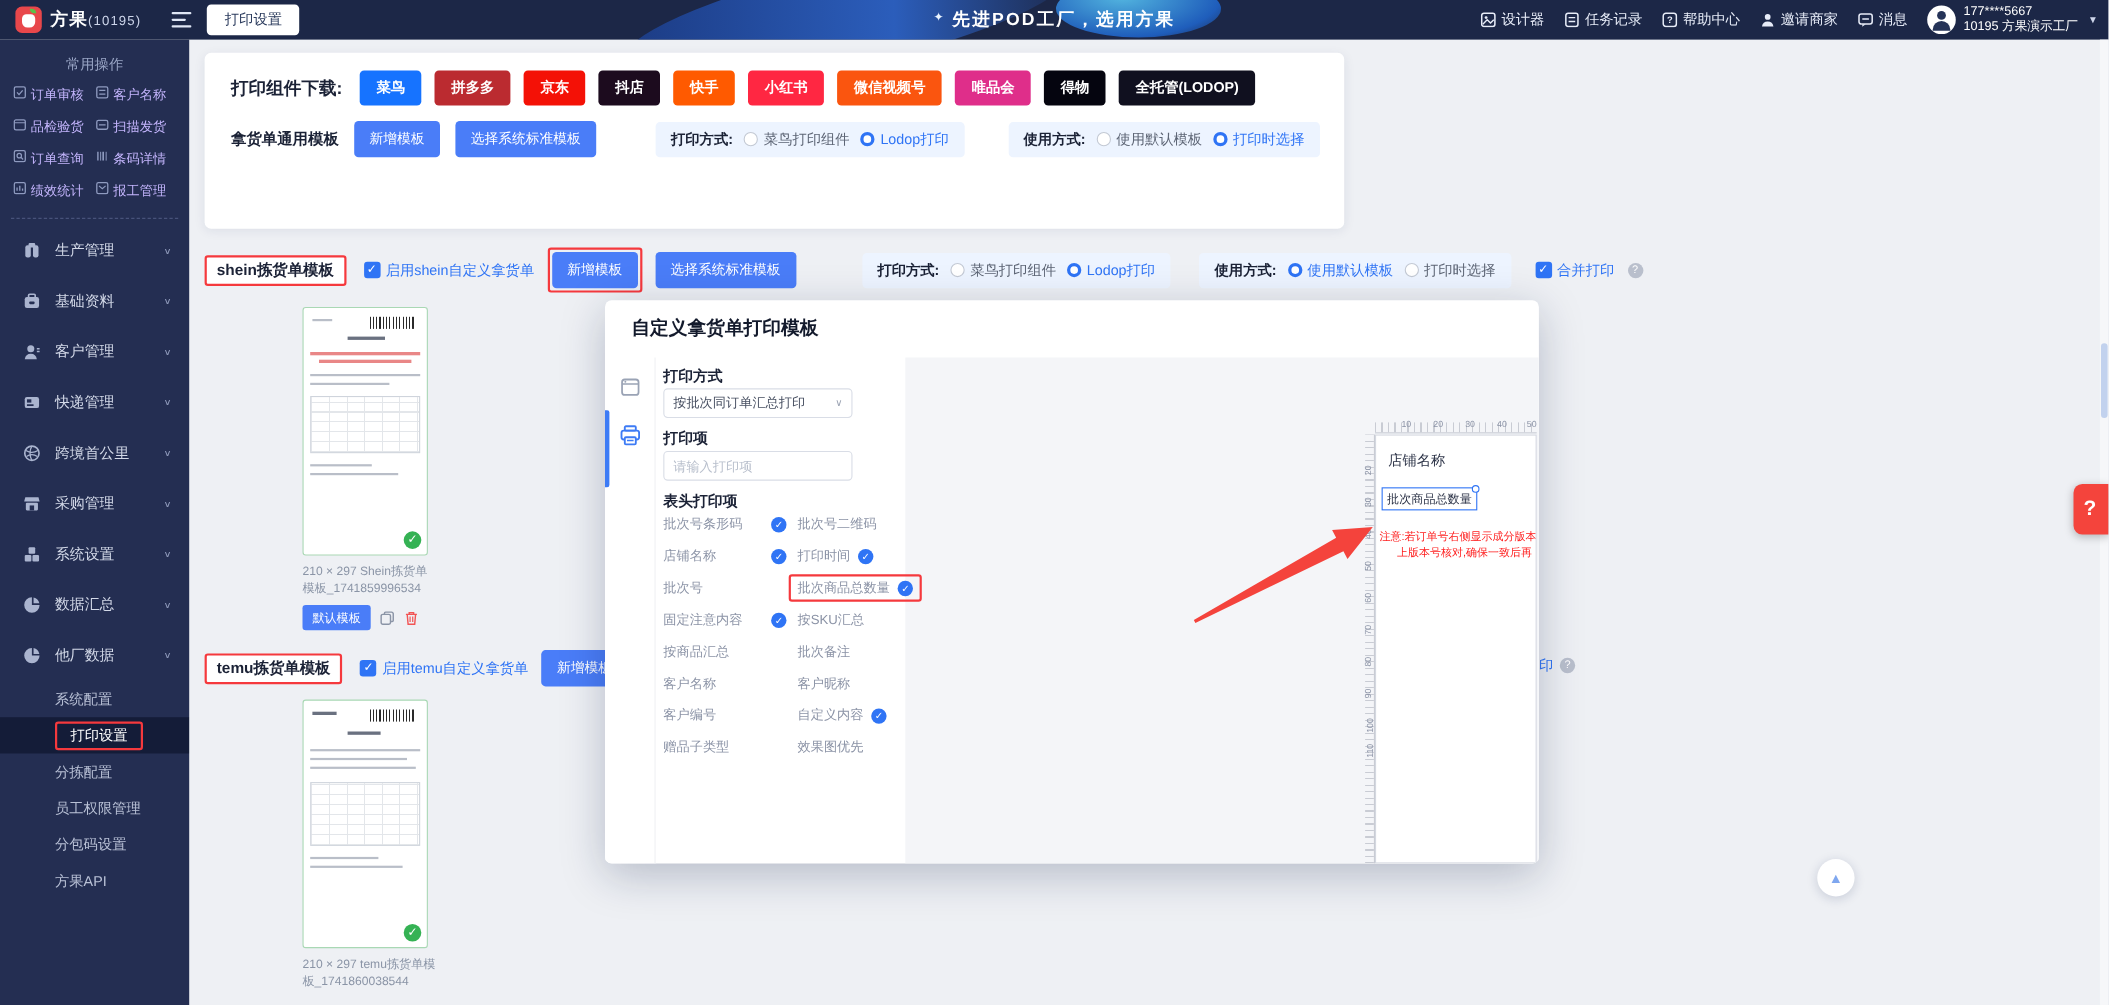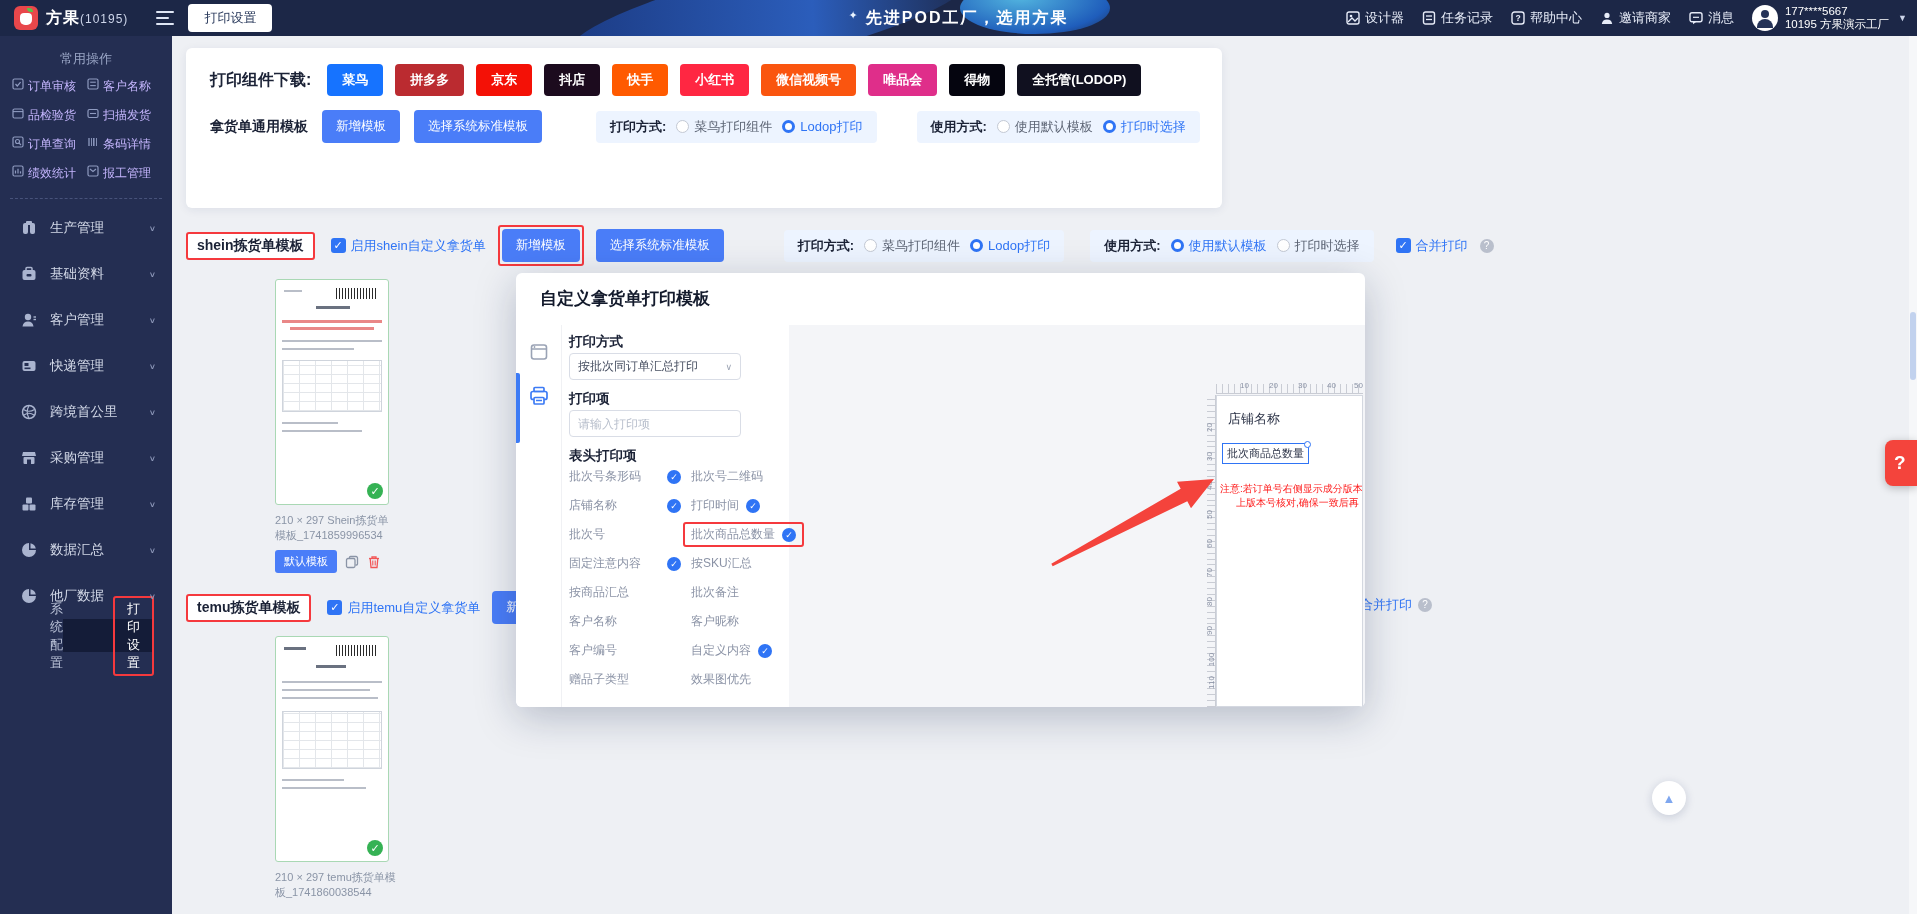--- a/index.html
+++ b/index.html
@@ -39,21 +39,21 @@
   .quick-grid{display:grid;grid-template-columns:1fr 1fr;row-gap:12px;padding:0 10px 0 12px;}
   .q-item{display:flex;gap:4px;color:#c4b5fd;font-size:12px;cursor:pointer;white-space:nowrap;}
   .q-item svg{flex:0 0 auto;}
   .divider{border-top:1px dashed #47527a;margin:16px 10px 6px 10px;}
   .menu{display:flex;flex-direction:column;}
   .m-item{height:46px;display:flex;align-items:center;padding:0 12px 0 20px;color:#d3d9e8;font-size:13.5px;cursor:pointer;position:relative;}
   .m-item .m-ic{width:18px;margin-right:12px;display:flex;justify-content:center;}
   .m-chev{position:absolute;right:16px;color:#8e99ba;font-size:10px;transform:scaleY(.8);}
   .red-outline{border:2px solid #f5393d;border-radius:3px;}
   .m-wrap{display:inline-flex;align-items:center;padding:3px 10px 3px 4px;margin-left:-6px;}
-  .submenu{display:flex;flex-direction:row;}
+  .submenu{display:flex;flex-direction:column;}
   .s-item{height:33px;display:flex;align-items:center;padding-left:50px;color:#b9c1d6;font-size:13px;cursor:pointer;}
   .s-item.active{background:#141c38;color:#fff;}
   .s-wrap{display:inline-block;padding:2px 12px;}
 
   
   .main{position:absolute;left:172px;top:36px;width:1745px;height:878px;background:#eef0f4;}
   .panel1{position:absolute;left:14px;top:12px;width:1036px;height:160px;background:#fff;border-radius:6px;box-shadow:0 2px 10px rgba(20,40,90,.08);padding:16px 0 0 24px;}
   .dl-row{display:flex;align-items:center;gap:12px;}
   .dl-label{font-size:16px;font-weight:bold;color:#1b2236;margin-right:4px;white-space:nowrap;}
   .plat{border:none;color:#fff;font-size:13px;font-weight:bold;padding:7px 15px;border-radius:4px;cursor:pointer;white-space:nowrap;}
@@ -92,21 +92,21 @@
      repeating-linear-gradient(0deg,#e3e6ea 0 1px,transparent 1px 9px),
      repeating-linear-gradient(90deg,#e3e6ea 0 1px,transparent 1px 16px);}
   .cap{position:absolute;width:124px;font-size:11px;color:#8a94a6;line-height:15px;word-break:break-all;}
   .thumb-actions{position:absolute;display:flex;align-items:center;gap:8px;}
   .btn-mini{background:#4a7df8;color:#fff;border:none;font-size:11px;padding:4px 9px;border-radius:3px;cursor:pointer;}
   .ic-btn{cursor:pointer;display:flex;}
 
   .merge-frag{position:absolute;display:flex;align-items:center;gap:6px;z-index:5;}
 
   
-  .modal{position:absolute;left:344px;top:237px;width:849px;height:434px;background:#fff;border-radius:6px;box-shadow:0 10px 40px rgba(15,30,70,.25);z-index:20;overflow:hidden;}
+  .modal{position:absolute;left:378px;top:237px;width:849px;height:512px;background:#fff;border-radius:6px;box-shadow:0 10px 40px rgba(15,30,70,.25);z-index:20;overflow:hidden;}
   .m-title{position:absolute;left:24px;top:14px;font-size:17px;font-weight:bold;color:#131a2c;}
   .m-body-gray{position:absolute;left:273px;top:52px;right:0;bottom:0;background:#f4f5f8;}
   .rail{position:absolute;left:0;top:52px;width:46px;bottom:0;background:#fff;border-right:1px solid #f0f1f4;}
   .rail-ic{width:30px;height:30px;margin:12px auto 14px auto;display:flex;align-items:center;justify-content:center;border-radius:4px;cursor:pointer;}
   .rail-bar{position:absolute;left:0;top:100px;width:4px;height:70px;background:#3d7bf5;border-radius:0 2px 2px 0;}
   .mf-label{position:absolute;font-size:13.5px;font-weight:bold;color:#1b2236;}
   .select{position:absolute;width:172px;height:27px;border:1px solid #d9dde6;border-radius:4px;background:#fff;display:flex;align-items:center;justify-content:space-between;padding:0 8px;cursor:pointer;}
   .select span{font-size:12px;color:#474f61;white-space:nowrap;}
   .select .sv{color:#9aa2b2;font-size:9px;}
   .input{position:absolute;width:172px;height:27px;border:1px solid #d9dde6;border-radius:4px;background:#fff;font-size:12px;color:#474f61;padding:0 8px;outline:none;}
@@ -345,21 +345,21 @@
           <span class="m-chev">∨</span>
         </div>
       <div class="m-item">
           <span class="m-ic">
             <svg width="16" height="16" viewBox="0 0 16 16">
               <rect x="1.5" y="8.5" width="6" height="6" rx="1" fill="#aab4cf"></rect>
               <rect x="8.5" y="8.5" width="6" height="6" rx="1" fill="#aab4cf"></rect>
               <rect x="5" y="1.5" width="6" height="6" rx="1" fill="#aab4cf"></rect>
             </svg>
           </span>
-          <span>库存管理</span>
+          <span>系统设置</span>
           <span class="m-chev">∨</span>
         </div>
       <div class="m-item">
           <span class="m-ic">
             <svg width="16" height="16" viewBox="0 0 16 16">
               <path d="M8 8 L8 1 A7 7 0 1 0 15 8 Z" fill="#aab4cf"></path>
               <path d="M9.5 6.5 L9.5 1.2 A7 7 0 0 1 14.8 6.5 Z" fill="#aab4cf"></path>
             </svg>
           </span>
           <span>数据汇总</span>

